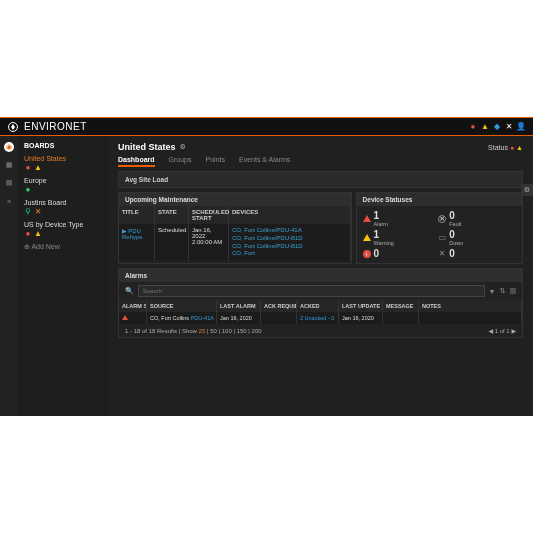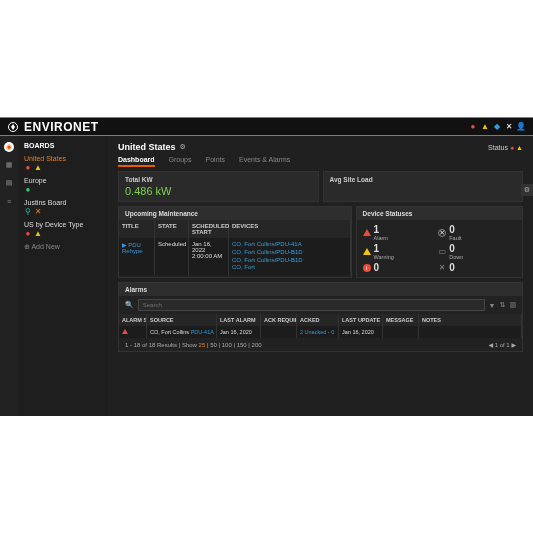--- a/index.html
+++ b/index.html
@@ -1,20 +1,20 @@
 <!DOCTYPE html>
 <html><head>
 <meta charset="utf-8">
 <style>
   *{margin:0;padding:0;box-sizing:border-box;font-family:Arial,Helvetica,sans-serif}
   body{background:#fff;display:flex;align-items:center;justify-content:center;width:533px;height:533px}
   .viewport{width:533px;height:299px;background:#1a1a1a;color:#ddd;font-size:7px;position:relative;overflow:hidden;border-top:1px solid #e85d00}
   .topbar{height:18px;background:#111;display:flex;align-items:center;padding:0 8px;border-bottom:1px solid #e85d00}
   .logo{width:10px;height:10px;border:1px solid #fff;border-radius:50%;display:flex;align-items:center;justify-content:center;margin-right:6px}
-  .brand{font-weight:bold;font-size:12px;color:#fff;letter-spacing:0.5px}
+  .brand{font-weight:normal;font-size:10px;color:#fff;letter-spacing:0.5px}
   .top-icons{margin-left:auto;display:flex;gap:4px;align-items:center}
   .ic{width:8px;height:8px;display:inline-flex;align-items:center;justify-content:center;font-size:8px}
   .red{color:#e74c3c}.yellow{color:#f1c40f}.blue{color:#3498db}.orange{color:#e67e22}.green{color:#2ecc71}.cyan{color:#1abc9c}.gray{color:#888}.white{color:#fff}
 
   .body{display:flex;height:calc(100% - 18px)}
   .rail{width:18px;background:#222;display:flex;flex-direction:column;align-items:center;padding-top:6px;gap:8px}
   .rail .ric{width:10px;height:10px;display:flex;align-items:center;justify-content:center;color:#888}
   .rail .ric.active{background:#fff;border-radius:50%;color:#e85d00}
 
   .sidebar{width:90px;background:#1e1e1e;padding:6px 6px}
@@ -144,24 +144,20 @@
       </div>
       <div class="tabs">
         <div class="tab active">Dashboard</div>
         <div class="tab">Groups</div>
         <div class="tab">Points</div>
         <div class="tab">Events &amp; Alarms</div>
       </div>
 
       <div class="metrics">
         <div class="card">
-          <div class="card-label">Total KW</div>
-          <div class="card-value">0.486 kW</div>
-        </div>
-        <div class="card">
           <div class="card-label">Avg Site Load</div>
         </div>
       </div>
 
       <div class="mid">
         <div class="panel" style="flex:1.4">
           <div class="panel-title">Upcoming Maintenance</div>
           <div class="maint-head">
             <div class="c-title">TITLE</div>
             <div class="c-state">STATE</div>

